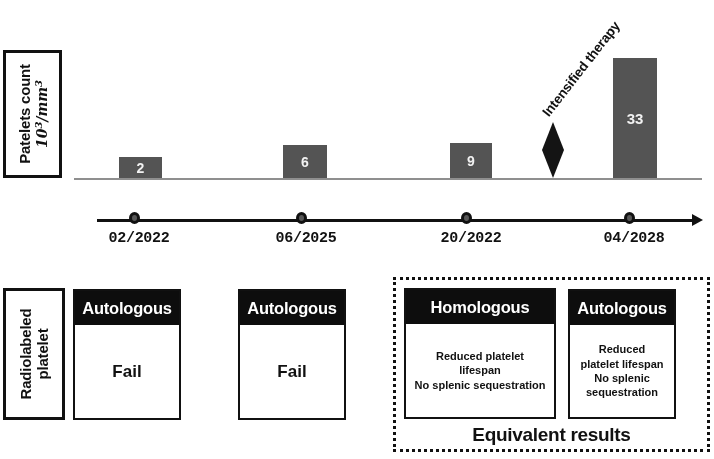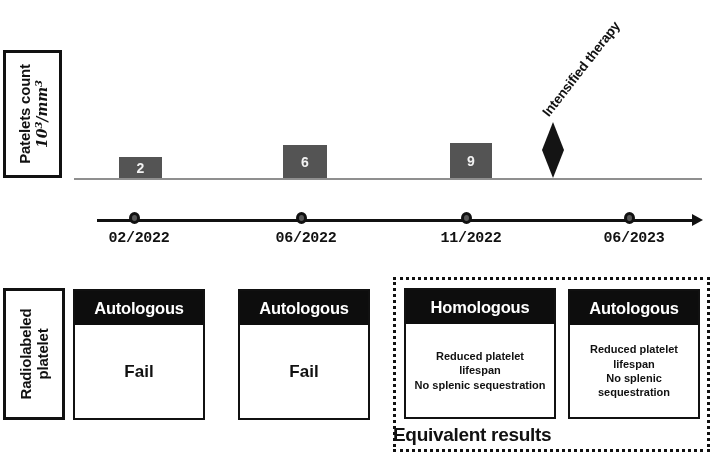--- a/index.html
+++ b/index.html
@@ -87,21 +87,21 @@
     transform: translateX(-50%);
     font-size: 15px; font-weight: bold; letter-spacing: -0.3px;
     white-space: nowrap;
     font-family: Liberation Mono, monospace;
   }
   .date-0 { left: 139px; } .date-1 { left: 306px; }
   .date-2 { left: 471px; } .date-3 { left: 634px; }
 
   
   .card {
-    position: absolute; top: 289px; width: 132px; height: 131px;
+    position: absolute; top: 289px; width: 108px; height: 131px;
     border: 2.5px solid #111; background: #fff;
     display: flex; flex-direction: column;
   }
   .card-0 { left: 73px; }
   .card-1 { left: 238px; }
   .card-2 { left: 404px; top: 288px; width: 152px; }
   .card-3 { left: 568px; height: 130px; }
   .card-header {
     height: 34px; flex: 0 0 34px;
     background: #0d0d0d; color: #fff;
@@ -116,21 +116,21 @@
   .card-body.big { font-size: 17px; text-align: right; }
   .card-body.small { font-size: 11px; line-height: 1.3; padding: 0 8px; }
 
   .dotted-box {
     position: absolute; left: 393px; top: 277px;
     width: 317px; height: 175px;
     border: 3px dotted #111;
   }
   .equiv-caption {
     position: absolute; left: 393px; top: 424px; width: 317px;
-    font-size: 19px; font-weight: bold;
+    text-align: center; font-size: 19px; font-weight: bold;
     letter-spacing: -0.3px;
   }
 </style>
 </head>
 <body>
 
 <div class="canvas">
 
   <div class="frame-box ylabel-box">
     <div class="vtext">
@@ -142,35 +142,38 @@
   <div class="baseline"></div>
 
   <div class="bar bar-0">
     <span>2</span>
   </div>
   <div class="bar bar-1">
     <span>6</span>
   </div>
   <div class="bar bar-2">
     <span>9</span>
+  </div>
+  <div class="bar bar-3">
+    <span>33</span>
   </div>
 
   <div class="diamond"></div>
   <div class="annotation">Intensified therapy</div>
 
   <div class="tl-line"></div>
   <div class="tl-arrow"></div>
   <div class="tl-dot dot-0"></div>
   <div class="tl-dot dot-1"></div>
   <div class="tl-dot dot-2"></div>
   <div class="tl-dot dot-3"></div>
   <div class="tl-date date-0">02/2022</div>
-  <div class="tl-date date-1">06/2022</div>
-  <div class="tl-date date-2">11/2022</div>
-  <div class="tl-date date-3">06/2023</div>
+  <div class="tl-date date-1">06/2025</div>
+  <div class="tl-date date-2">20/2022</div>
+  <div class="tl-date date-3">04/2028</div>
 
   <div class="frame-box rowlabel-box">
     <div class="vtext">
       <div class="l1">Radiolabeled</div>
       <div class="l1">platelet</div>
     </div>
   </div>
 
   <div class="dotted-box"></div>
 

